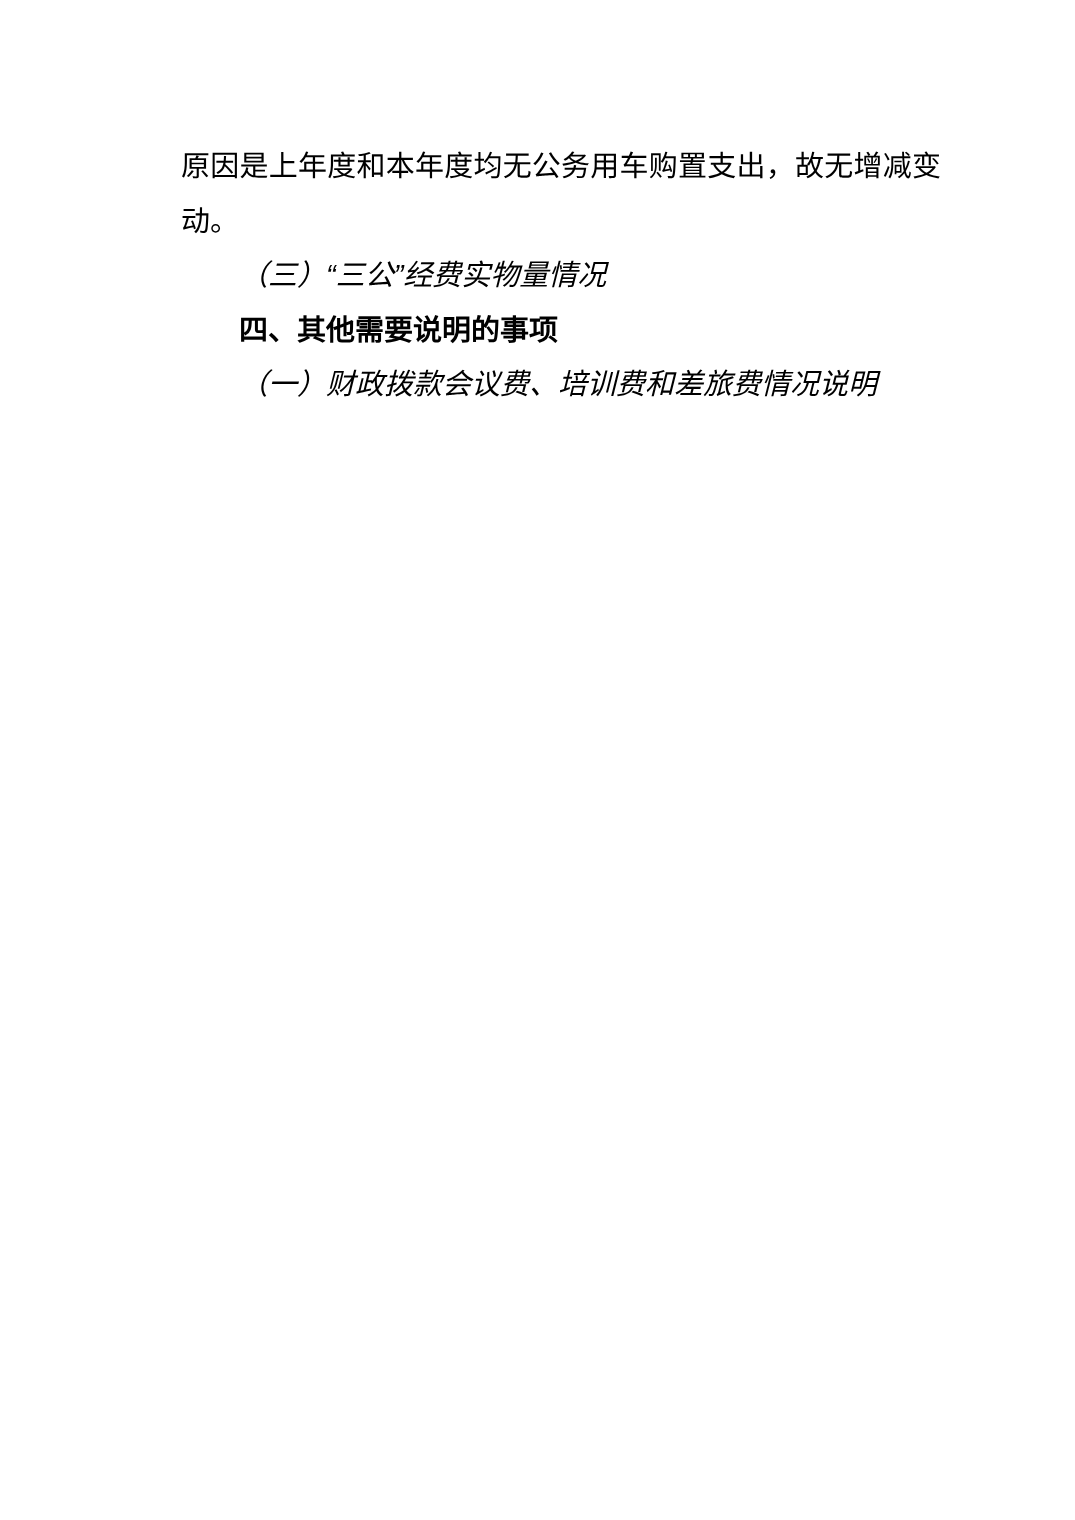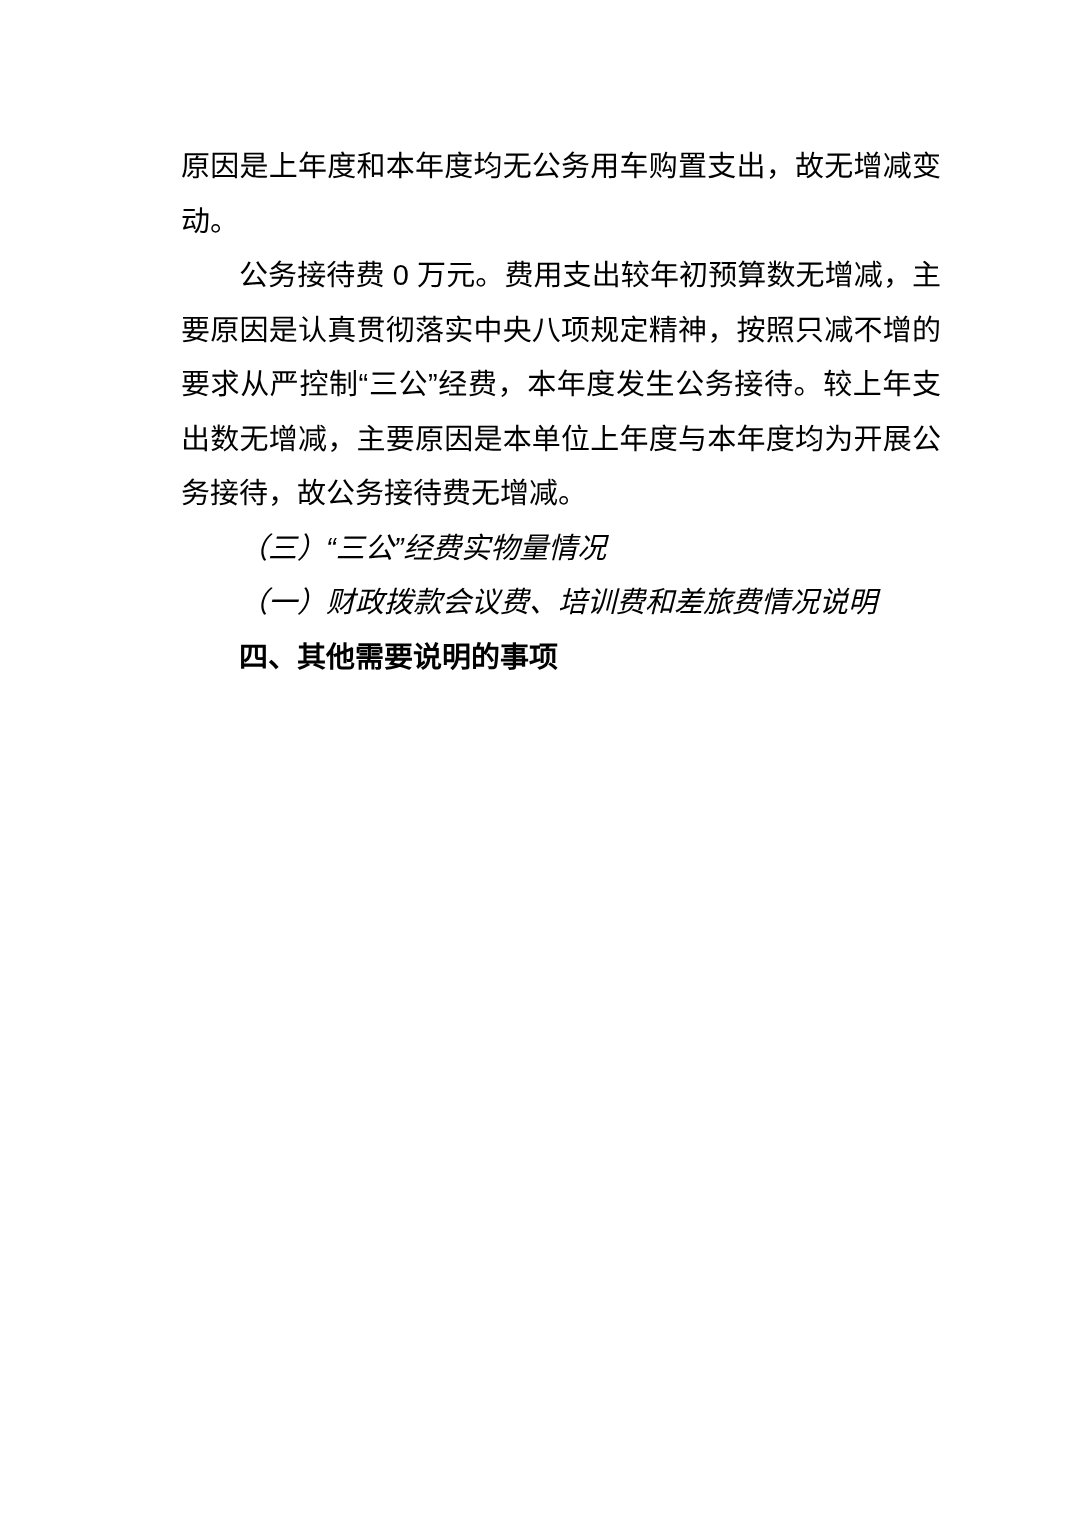--- a/index.html
+++ b/index.html
@@ -57,19 +57,18 @@
     color: #000000;
   }
 </style>
 </head>
 <body>
 
 <div class="page">
   <div class="content">
 
   <p class="">原因是上年度和本年度均无公务用车购置支出，故无增减变动。</p>
-      <p class="indent ">公务接待费 0 万元。费用支出较年初预算数无增减，主要原因是认真贯彻落实中央八项规定精神，按照只减不增的要求从严控制“三公”经费，本年度发生公务接待。较上年支出数无增减，主要原因是本单位上年度与本年度均为开展公务接待，故公务接待费无增减。</p>
       <p class="indent heading-kaiti">（三）“三公”经费实物量情况</p>
+      <p class="indent heading-bold">四、其他需要说明的事项</p>
       <p class="indent heading-kaiti">（一）财政拨款会议费、培训费和差旅费情况说明</p>
-      <p class="indent heading-bold">四、其他需要说明的事项</p>
     </div>
   <div class="footer">- 6 -</div>
 </div>
 
 </body></html>

